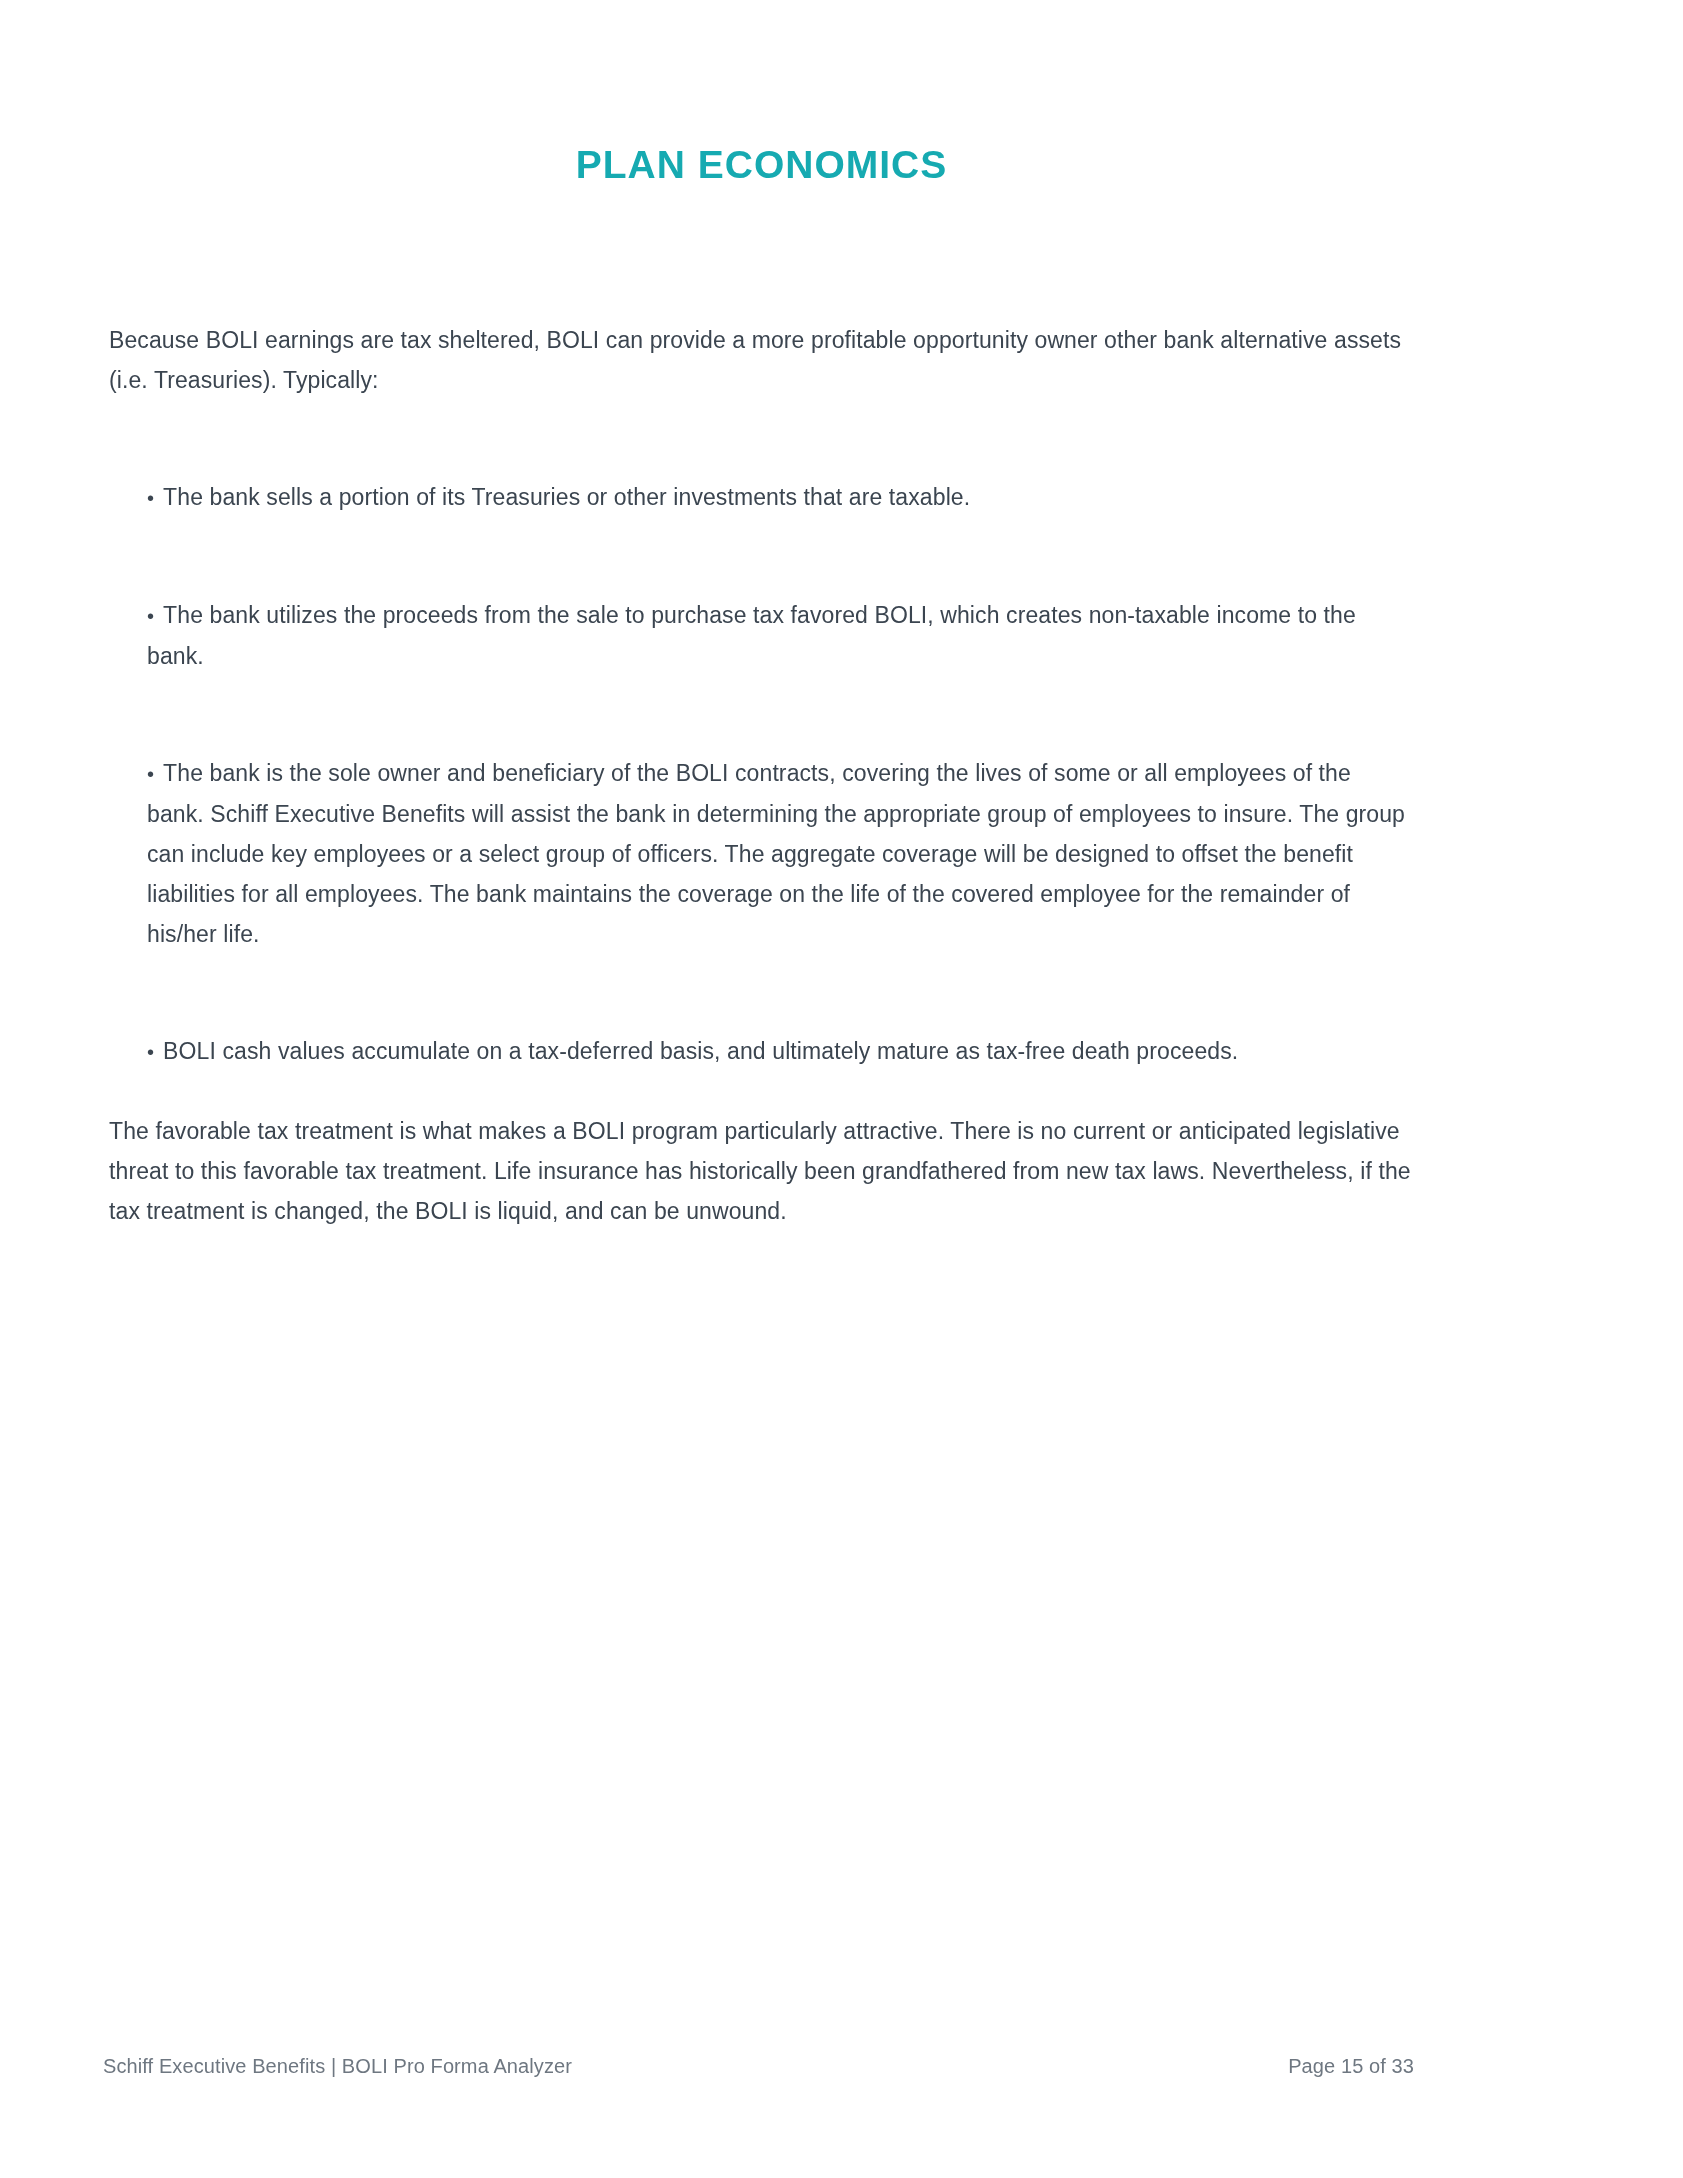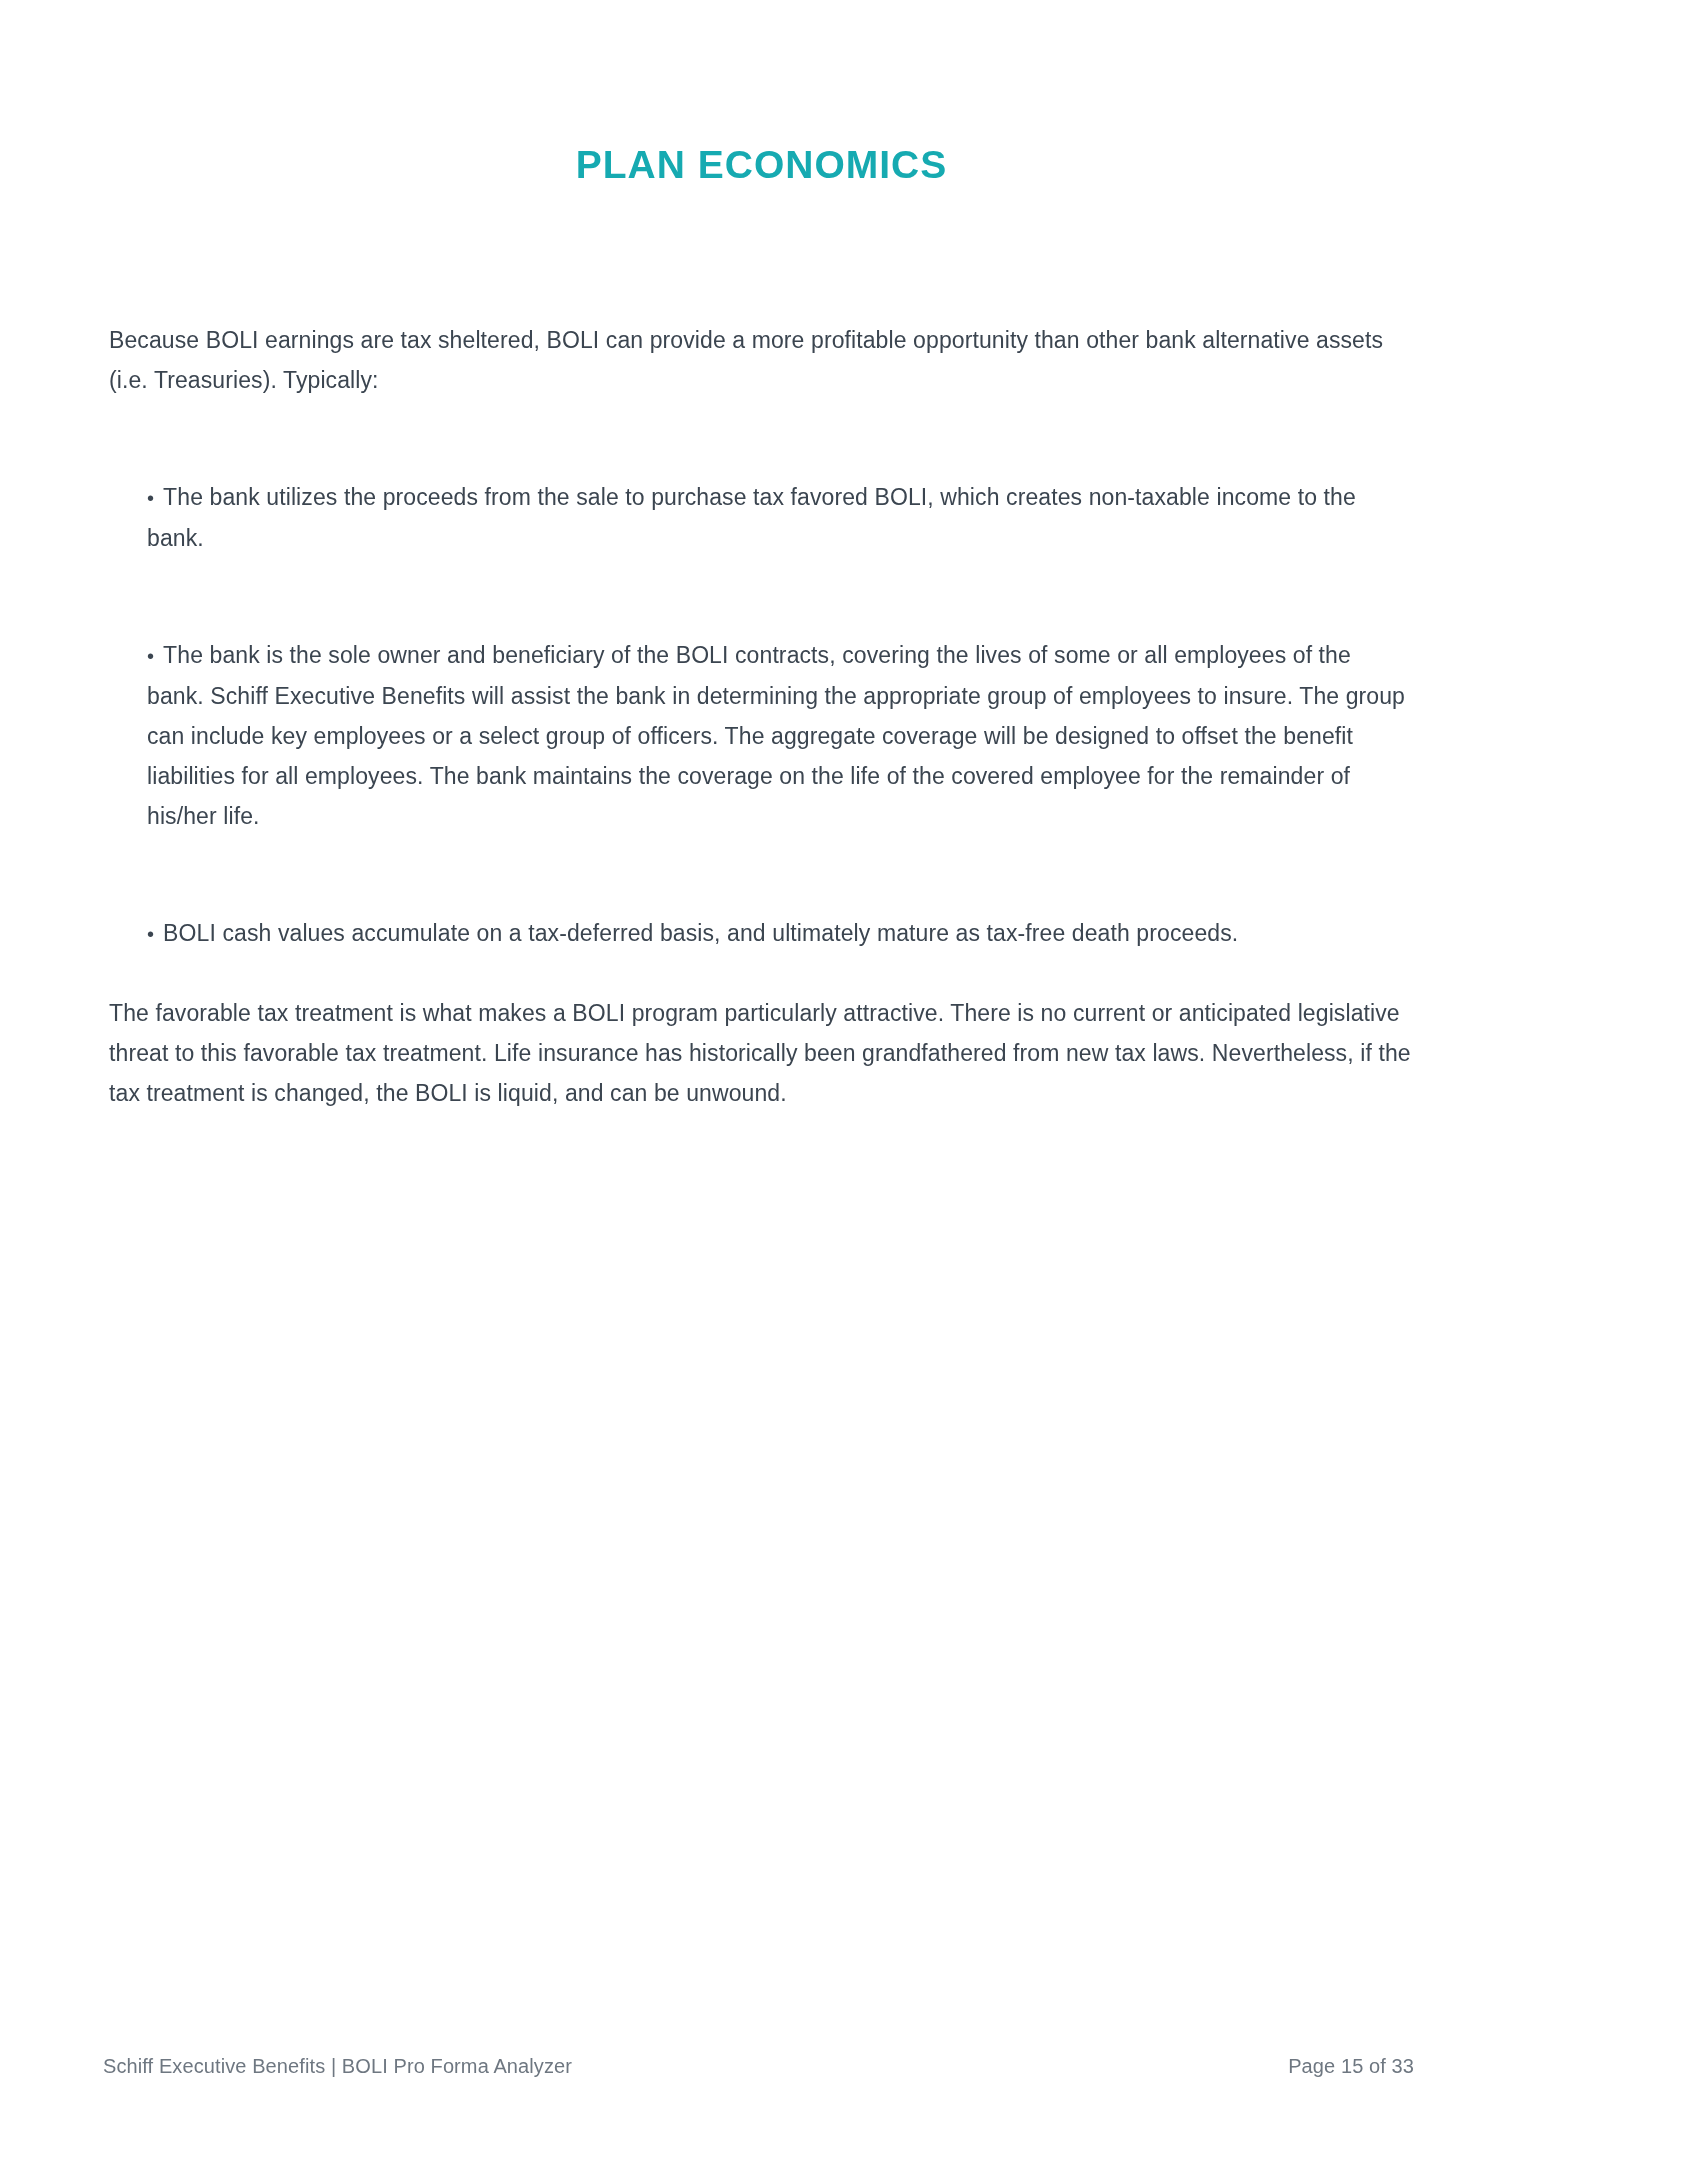--- a/index.html
+++ b/index.html
@@ -64,22 +64,25 @@
   }
 </style>
 </head>
 <body>
 
 <div class="page">
   <div class="content">
 
     <h1 class="doc-title">PLAN ECONOMICS</h1>
 
-    <p class="para intro">Because BOLI earnings are tax sheltered, BOLI can provide a more profitable opportunity than other bank alternative assets (i.e. Treasuries). Typically:</p>
+    <p class="para intro">Because BOLI earnings are tax sheltered, BOLI can provide a more profitable opportunity owner other bank alternative assets (i.e. Treasuries). Typically:</p>
 
+    <div class="para bullet">
+      <span class="marker">•</span><span>The bank sells a portion of its Treasuries or other investments that are taxable.</span>
+    </div>
 
     <div class="para bullet">
       <span class="marker">•</span><span>The bank utilizes the proceeds from the sale to purchase tax favored BOLI, which creates non-taxable income to the bank.</span>
     </div>
 
     <div class="para bullet">
       <span class="marker">•</span><span>The bank is the sole owner and beneficiary of the BOLI contracts, covering the lives of some or all employees of the bank. Schiff Executive Benefits will assist the bank in determining the appropriate group of employees to insure. The group can include key employees or a select group of officers. The aggregate coverage will be designed to offset the benefit liabilities for all employees. The bank maintains the coverage on the life of the covered employee for the remainder of his/her life.</span>
     </div>
 
     <div class="para bullet">

